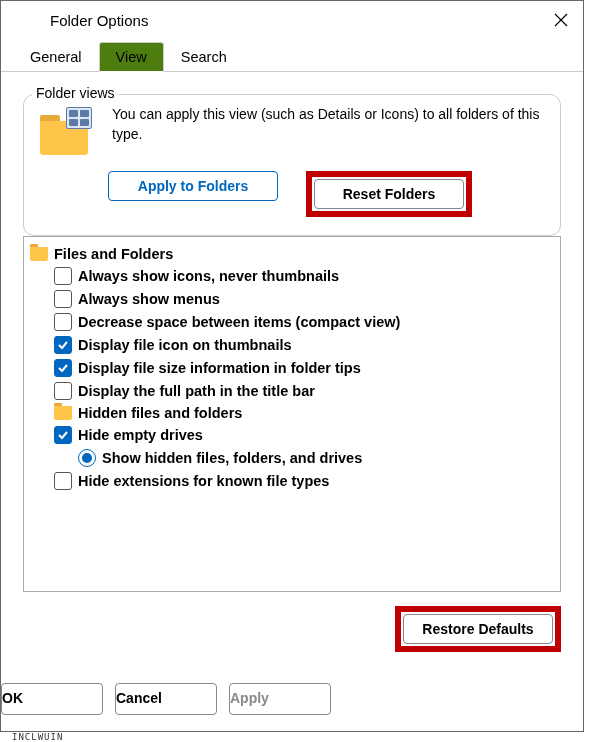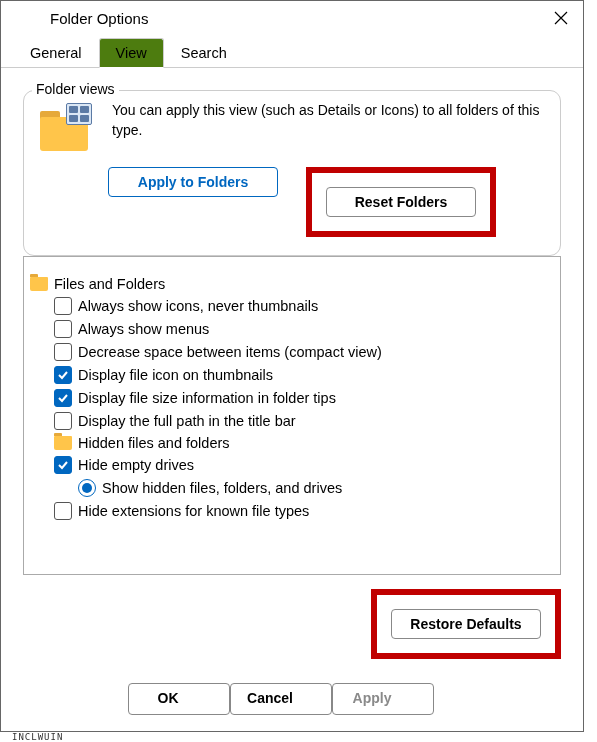--- a/index.html
+++ b/index.html
@@ -164,34 +164,35 @@
       min-width: 150px;
     }
     .btn.footer {
       min-width: 102px;
     }
     .btn.disabled {
       color: #8a8a8a;
     }
     .highlight-red {
       border: 6px solid #c00000;
-      padding: 14px;
+      padding: 2px;
       display: inline-flex;
     }
     .adv-label {
       font-size: 14.5px;
       margin-top: 22px;
       margin-bottom: 6px;
     }
     .tree {
       border: 1px solid #aaa;
-      height: 319px;
+      height: 356px;
       overflow-y: auto;
-      padding: 16px 6px;
-      position: relative;
+      padding: 6px 6px;
+      position: relative;
+      font-weight: bold;
     }
     .tree::-webkit-scrollbar { width: 16px; }
     .tree::-webkit-scrollbar-thumb { background: #c0c0c0; border-radius: 3px; }
     .tree::-webkit-scrollbar-track { background: #f4f4f4; }
     .tree-item {
       display: flex;
       align-items: center;
       gap: 6px;
       padding: 2.5px 0;
       font-size: 14.5px;
@@ -254,21 +255,22 @@
       background: #0067c0;
       border-radius: 50%;
     }
     .restore-row {
       display: flex;
       justify-content: flex-end;
       margin-top: 14px;
     }
     .footer {
       display: flex;
-      justify-content: center;
+      justify-content: flex-start;
+      gap: 12px;
       padding: 14px 22px 16px 0;
     }
     .behind-strip {
       position: absolute;
       bottom: 0;
       left: 12px;
       width: 80px;
       height: 10px;
       font-size: 9px;
       font-family: monospace;

